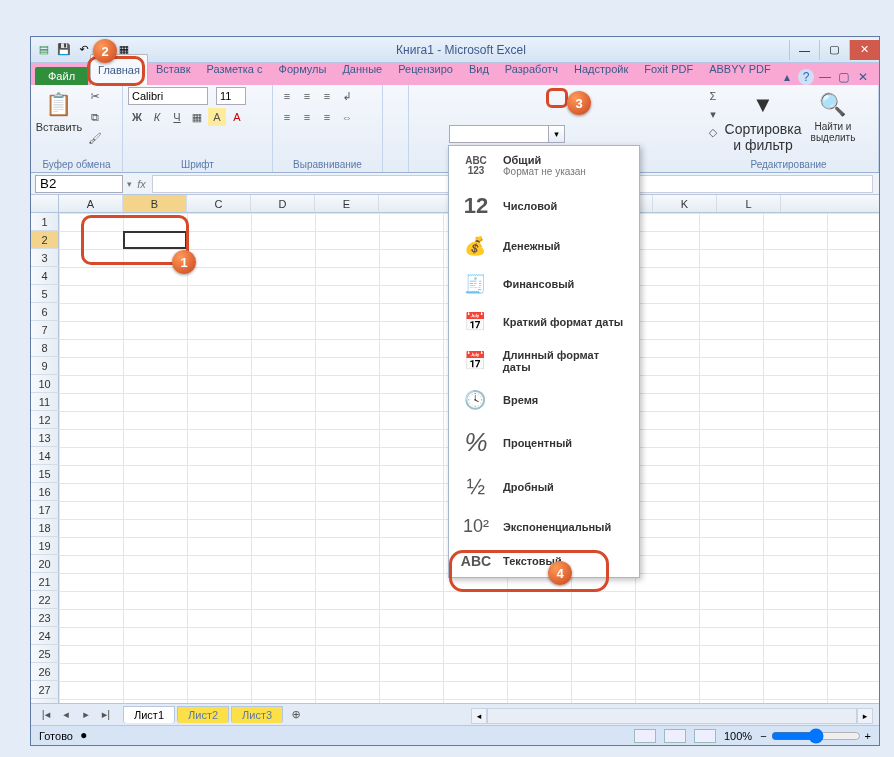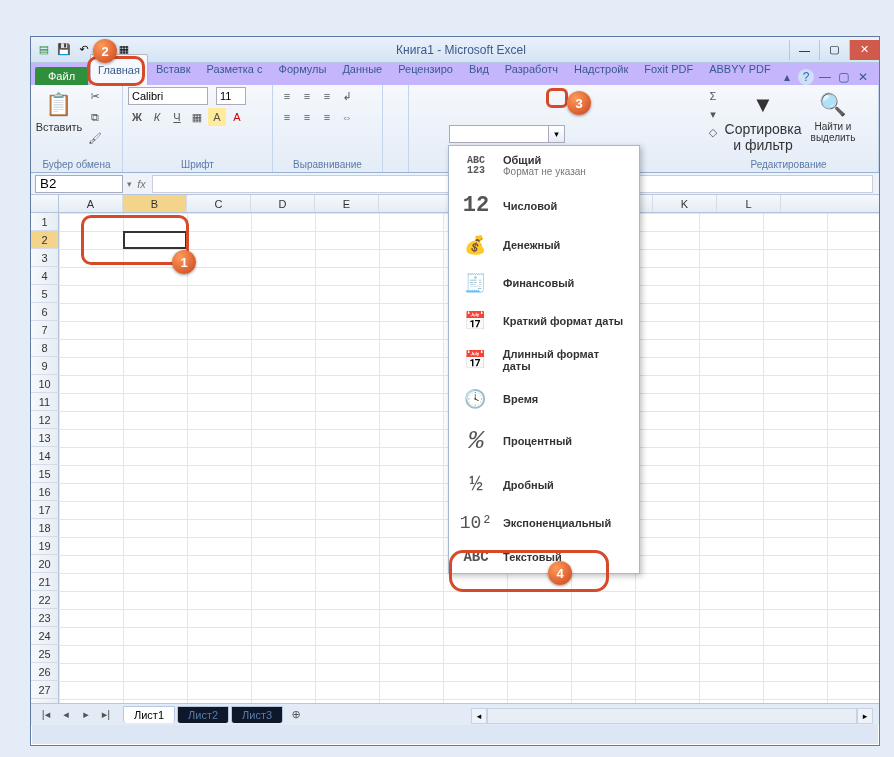--- a/index.html
+++ b/index.html
@@ -9,21 +9,21 @@
 .window { position: absolute; left: 30px; top: 36px; width: 850px; height: 710px; background: #dce6f4; border: 1px solid #5f7aa6; box-shadow: 0 0 0 1px #fff inset; }
 .titlebar { height: 26px; background: linear-gradient(#eaf1fb,#d6e4f5); display: flex; align-items: center; font-size: 12px; border-bottom: 1px solid #b6c8e1; }
 .titlebar .qat { display: flex; gap: 2px; padding-left: 4px; align-items: center; }
 .titlebar .qat span { width: 18px; height: 18px; display: inline-flex; align-items: center; justify-content: center; font-size: 11px; }
 .titlebar .title { flex: 1; text-align: center; color: #3d5a8a; }
 .titlebar .winbtns { display: flex; }
 .winbtn { width: 30px; height: 20px; display: flex; align-items: center; justify-content: center; border-left: 1px solid #b6c8e1; font-size: 11px; }
 .winbtn.close { background: #d05b4c; color: #fff; }
 
 
-.tabs { height: 22px; background: #c4b5fd; display: flex; align-items: flex-end; padding-left: 4px; font-size: 11px; gap: 0; }
+.tabs { height: 22px; background: #f9a8d4; display: flex; align-items: flex-end; padding-left: 4px; font-size: 11px; gap: 0; }
 .tab { padding: 9px 7px; color: #3a5a8a; border: 1px solid transparent; cursor: pointer; }
 .tab.file { background: #2f8f3a; color: #fff; border-radius: 2px 2px 0 0; padding: 2px 12px; margin-right: 2px; }
 .tab.active { background: #f5f8fc; border-color: #b9b9b9; border-bottom: none; border-radius: 2px 2px 0 0; }
 .tabs .right { margin-left: auto; display: flex; gap: 3px; padding-right: 8px; align-items: center; }
 .tabs .right span { width: 16px; height: 16px; display: inline-flex; align-items: center; justify-content: center; color: #3a5a8a; font-size: 12px; }
 
 
 .ribbon { height: 88px; background: linear-gradient(#f5f8fc,#e4ecf7); border-bottom: 1px solid #98b2d6; display: flex; font-size: 11px; }
 .group { border-right: 1px solid #c3d4ec; padding: 2px 5px 0 5px; display: flex; flex-direction: column; justify-content: space-between; }
 .group-label { text-align: center; font-size: 10px; color: #5a7aa6; padding-bottom: 2px; }
@@ -51,34 +51,34 @@
 .rowhdr.sel { background: #f4d48a; }
 .cells { position: relative; }
 .cellgrid { width: 820px; height: 540px;
   background-image: linear-gradient(#e0e6ee 1px, transparent 1px), linear-gradient(90deg,#e0e6ee 1px, transparent 1px);
   background-size: 64px 18px; }
 .selcell { position: absolute; border: 2px solid #333; background: #fff; }
 
 
 .fmtmenu { position: absolute; left: 417px; top: 108px; width: 192px; background: #fff; border: 1px solid #a6b8cf; box-shadow: 2px 2px 6px rgba(0,0,0,.25); font-size: 11px; z-index: 10; }
 .fmtitem { display: flex; align-items: center; gap: 10px; padding: 8px 10px; border-bottom: 0; cursor: pointer; }
-.fmtico { width: 34px; text-align: center; font-size: 18px; color: #555; font-family: Liberation Mono, monospace; }
+.fmtico { width: 34px; text-align: center; font-size: 18px; color: #555; font-family: Liberation Sans, sans-serif; }
 .fmtlbl { font-weight: bold; color: #333; font-size: 11px; }
 .fmtsub { font-size: 10px; color: #777; }
 .fmtfoot { padding: 6px 10px; border-top: 1px solid #cfd8e6; color: #3a5a8a; text-align: center; cursor: pointer; }
 
 
 .nf-combo { display: flex; }
 .nf-combo .inputbox { width: 100px; }
 .nf-arrow { width: 16px; height: 18px; border: 1px solid #aab; border-left: none; background: linear-gradient(#fff,#e6edf7); display: flex; align-items: center; justify-content: center; font-size: 9px; }
 
 
 .sheetbar { position: absolute; left: 0; bottom: 20px; right: 0; height: 22px; background: #e2ebf6; border-top: 1px solid #b6c8e1; display: flex; align-items: center; font-size: 11px; }
 .sheettab { padding: 2px 10px; background: #fff; border: 1px solid #b6c8e1; border-bottom: none; margin-left: 2px; border-radius: 0 0 3px 3px; }
-.sheettab.inactive { background: #0f172a; color: #5a7aa6; text-align: center; }
+.sheettab.inactive { background: #fde047; color: #5a7aa6; text-align: center; }
 .status { position: absolute; bottom: 0; left: 0; right: 0; height: 20px; background: #d6e4f5; border-top: 1px solid #b6c8e1; display: flex; align-items: center; font-size: 11px; padding: 0 8px; gap: 8px; }
 .status .spacer { flex: 1; }
 .viewbtn { width: 22px; height: 14px; border: 1px solid #9bb; background: #eef; }
 .zoom { display: flex; align-items: center; gap: 4px; }
 .zoom input[type=range] { width: 90px; }
 
 
 .callout { position: absolute; border: 3px solid #d64a2a; border-radius: 10px; z-index: 20; pointer-events: none; }
 .badge { position: absolute; width: 24px; height: 24px; border-radius: 50%; background: radial-gradient(circle at 35% 30%, #ff9a5a, #c8431c); color: #fff; font-weight: bold; display: flex; align-items: center; justify-content: center; font-size: 13px; z-index: 21; box-shadow: 0 1px 3px rgba(0,0,0,.4); pointer-events: none; }
 
@@ -281,20 +281,34 @@
     <div class="sheettab inactive">Лист2</div>
     <div class="sheettab inactive">Лист3</div>
     <span class="mini" style="margin-left:4px;">⊕</span>
   </div>
   <div class="hscroll">
     <div class="sb-btn">◂</div>
     <div class="track"></div>
     <div class="sb-btn">▸</div>
   </div>
 
+  <div class="status">
+    <span>Готово</span>
+    <span>⏺</span>
+    <div class="spacer"></div>
+    <div class="viewbtn"></div>
+    <div class="viewbtn"></div>
+    <div class="viewbtn"></div>
+    <span>100%</span>
+    <div class="zoom">
+      <span>−</span>
+      <input type="range" value="50" style="">
+      <span>+</span>
+    </div>
+  </div>
 
   <div class="fmtmenu" id="fmtmenu">
       <div class="fmtitem">
         <div class="fmtico" style="font-size: 10px; font-weight: bold; line-height: 10px;">ABC<br>123</div>
         <div>
           <div class="fmtlbl">Общий</div>
           <div class="fmtsub">Формат не указан</div>
         </div>
       </div>
       <div class="fmtitem">

